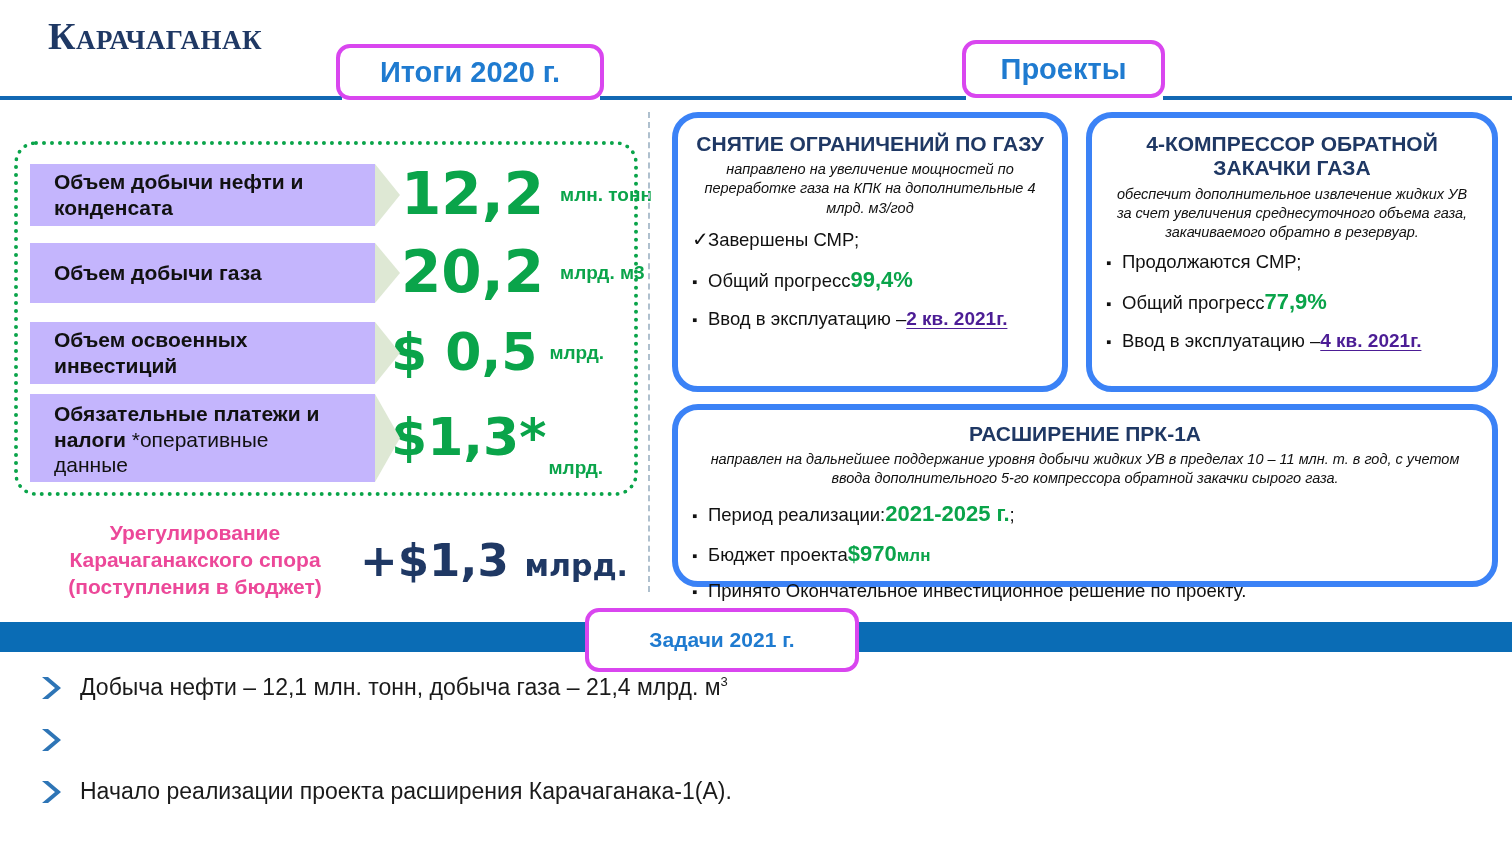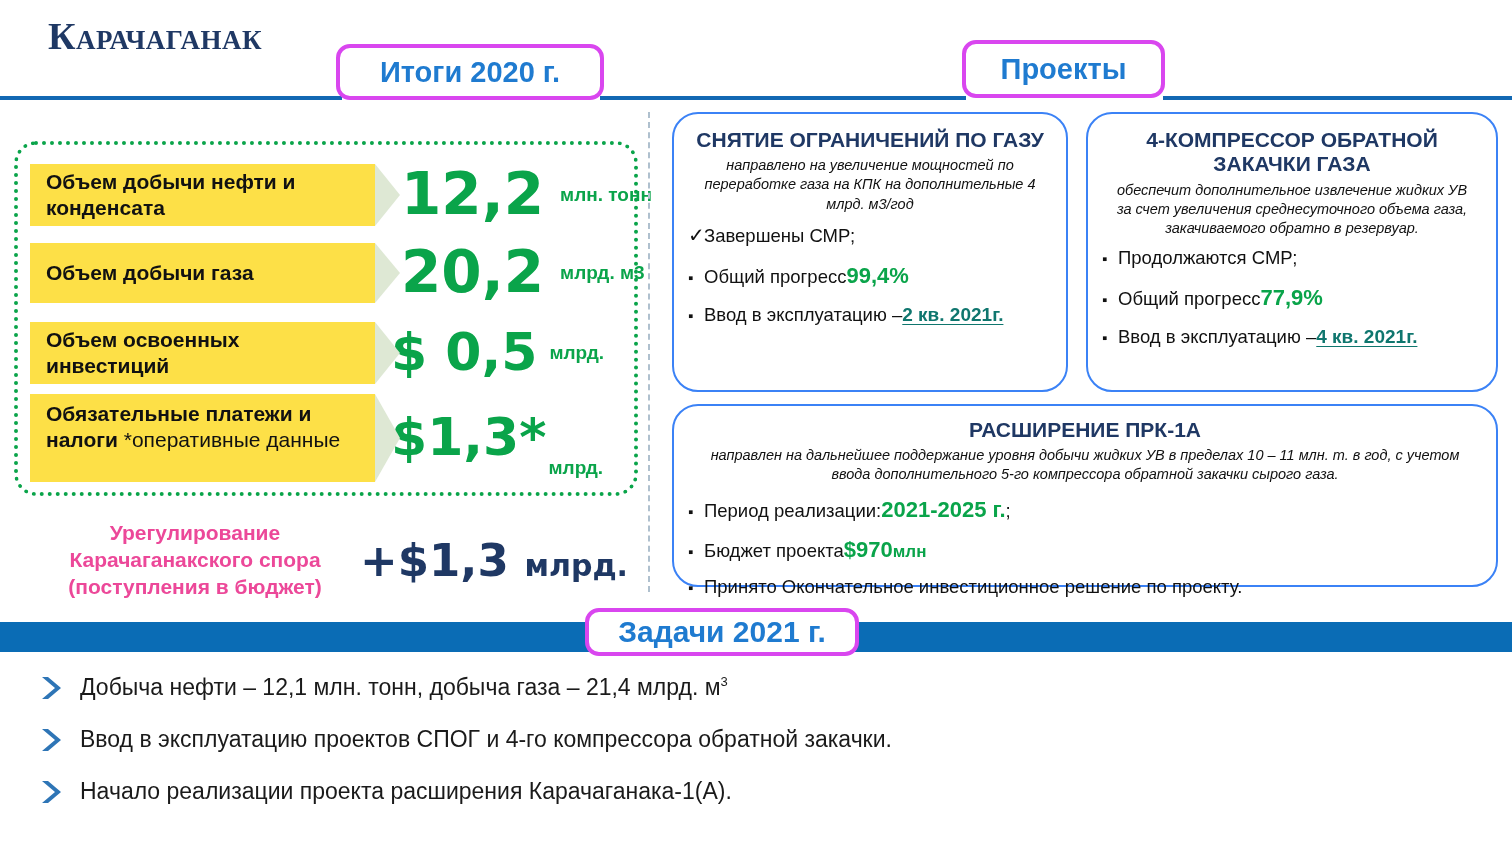--- a/index.html
+++ b/index.html
@@ -36,34 +36,34 @@
     border:4px solid #d946ef;
     border-radius:14px;
     display:flex;align-items:center;justify-content:center;
     color:#1F7BD0;
     font-weight:bold;
     white-space:nowrap;
     box-sizing:border-box;
   }
   #tab-results{left:336px;top:44px;width:268px;height:56px;font-size:29px;}
   #tab-projects{left:962px;top:40px;width:203px;height:58px;font-size:29px;}
-  #tab-tasks{left:585px;top:608px;width:274px;height:48px;font-size:30px;z-index:5;}
+  #tab-tasks{left:585px;top:608px;width:274px;height:64px;font-size:21px;z-index:5;}
 
   
   #results-frame{
     position:absolute;left:14px;top:141px;width:624px;height:355px;
     border:4px dotted #0AA44A;border-radius:22px;box-sizing:border-box;
   }
   .metric-row{position:absolute;display:flex;align-items:center;}
   .metric-bar{
     position:relative;
-    background:#fde047;
+    background:#c4b5fd;
     display:flex;align-items:center;
     box-sizing:border-box;
-    padding-left:16px;padding-right:34px;
+    padding-left:24px;padding-right:34px;
   }
   .metric-bar::after{
     content:"";position:absolute;right:-25px;top:0;
     width:0;height:0;
     border-top:var(--half) solid transparent;
     border-bottom:var(--half) solid transparent;
     border-left:25px solid #DEE8D4;
   }
   .metric-label{
     font-size:21px;font-weight:bold;color:#111111;line-height:1.22;
@@ -115,21 +115,21 @@
   
   #v-sep{
     position:absolute;left:648px;top:112px;width:0;height:480px;
     border-left:2px dashed #AFC0CE;
   }
 
   
   .card{
     position:absolute;
     background:#ffffff;
-    border:2px solid #3b82f6;
+    border:6px solid #3b82f6;
     border-radius:26px;
     box-sizing:border-box;
     padding:10px 14px 8px;
   }
   #card-spog{left:672px;top:112px;width:396px;height:280px;}
   #card-compressor{left:1086px;top:112px;width:412px;height:280px;}
   #card-prk{left:672px;top:404px;width:826px;height:183px;}
 
   .card-title{
     text-align:center;color:#1F3864;font-weight:bold;
@@ -148,21 +148,21 @@
     margin-bottom:9px;display:flex;align-items:baseline;
   }
   #card-prk .bullets li{margin-bottom:7px;}
   .b-mark{
     display:inline-block;width:16px;flex:0 0 16px;
     font-size:15px;color:#111111;
   }
   .b-mark.check{font-size:20px;font-weight:bold;}
   .pct{color:#0AA44A;font-weight:bold;font-size:22px;}
   .date-red{
-    color:#0f766e;font-weight:bold;font-size:19px;
+    color:#4c1d95;font-weight:bold;font-size:19px;
     text-decoration:underline;text-underline-offset:3px;
   }
   .green-b{color:#0AA44A;font-weight:bold;font-size:22px;}
   .green-sm{color:#0AA44A;font-weight:bold;font-size:17px;}
 
   
   #blue-band{
     position:absolute;left:0;top:622px;width:1512px;height:30px;
     background:#0A6CB5;
   }
@@ -309,21 +309,20 @@
         </svg>
     </span>
     <span class="task-text"><span>Добыча нефти – 12,1 млн. тонн, добыча газа – 21,4 млрд. м</span><sup>3</sup></span>
   </div>
   <div class="task-item">
     <span class="chev">
       <svg width="30" height="26" viewBox="0 0 30 26">
           <path d="M4 2 L17 13 L4 24 L10 24 L23 13 L10 2 Z" fill="#2E75B6"></path>
         </svg>
     </span>
-    <span class="task-text">Ввод в эксплуатацию проектов СПОГ и 4-го компрессора обратной закачки.</span>
   </div>
   <div class="task-item">
     <span class="chev">
       <svg width="30" height="26" viewBox="0 0 30 26">
           <path d="M4 2 L17 13 L4 24 L10 24 L23 13 L10 2 Z" fill="#2E75B6"></path>
         </svg>
     </span>
     <span class="task-text">Начало реализации проекта расширения Карачаганака-1(А).</span>
   </div>
 </div>

